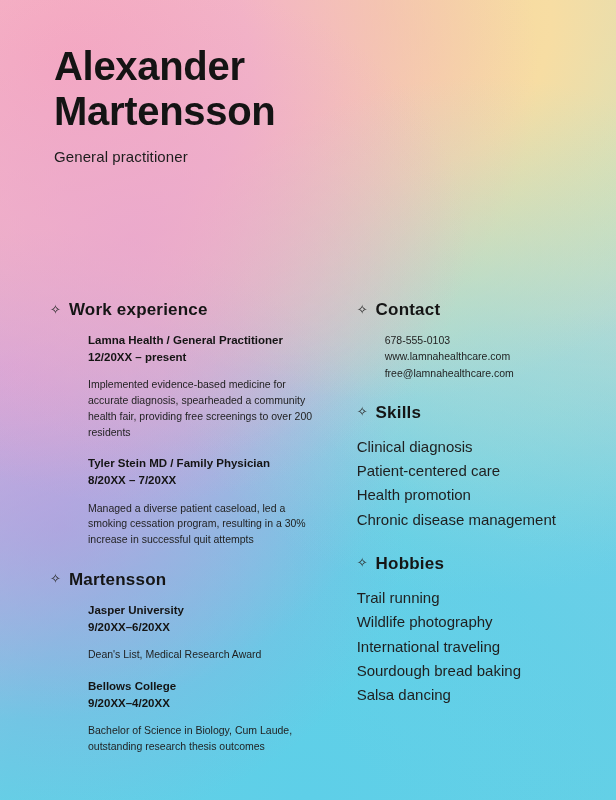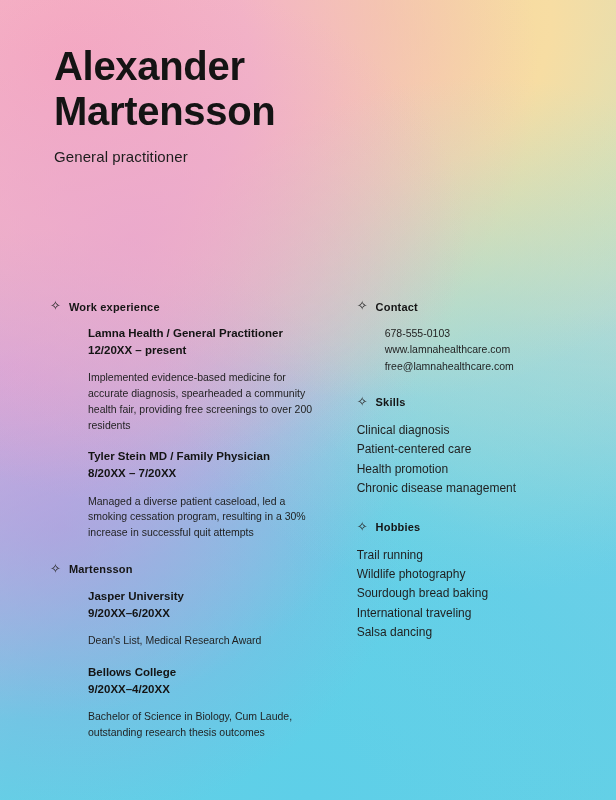--- a/index.html
+++ b/index.html
@@ -86,21 +86,21 @@
     gap: 8px;
     margin-bottom: 12px;
   }
   .sparkle {
     font-size: 13px;
     line-height: 1;
     color: #2a2a2a;
     transform: translateY(-1px);
   }
   .section-title {
-    font-size: 11px;
+    font-size: 17px;
     font-weight: 700;
     letter-spacing: 0.2px;
     color: #151515;
   }
 
   .entry { margin-bottom: 15px; padding-left: 38px; }
   .entry:last-child { margin-bottom: 0; }
   .entry-title {
     font-size: 11.5px;
     font-weight: 700;
@@ -122,21 +122,21 @@
   }
 
   .right-block { padding-left: 28px; }
   .right-line {
     font-size: 10.5px;
     line-height: 1.55;
     color: #1f1f1f;
   }
   .right-list { list-style: none; margin: 0; padding: 0; }
   .right-list li {
-    font-size: 12px;
+    font-size: 15px;
     line-height: 1.62;
     color: #1f1f1f;
   }
 </style>
 </head>
 <body>
 
 <div class="page">
   <div class="bg l1"></div>
   <div class="bg l2"></div>
@@ -220,22 +220,22 @@
         </div>
 
         <div class="section">
           <div class="section-head">
             <span class="sparkle">✧</span>
             <span class="section-title">Hobbies</span>
           </div>
           <ul class="right-list right-block">
             <li>Trail running</li>
             <li>Wildlife photography</li>
+            <li>International traveling</li>
             <li>Sourdough bread baking</li>
-            <li>International traveling</li>
             <li>Salsa dancing</li>
           </ul>
         </div>
 
       </div>
 
     </div>
   </div>
 </div>
 

